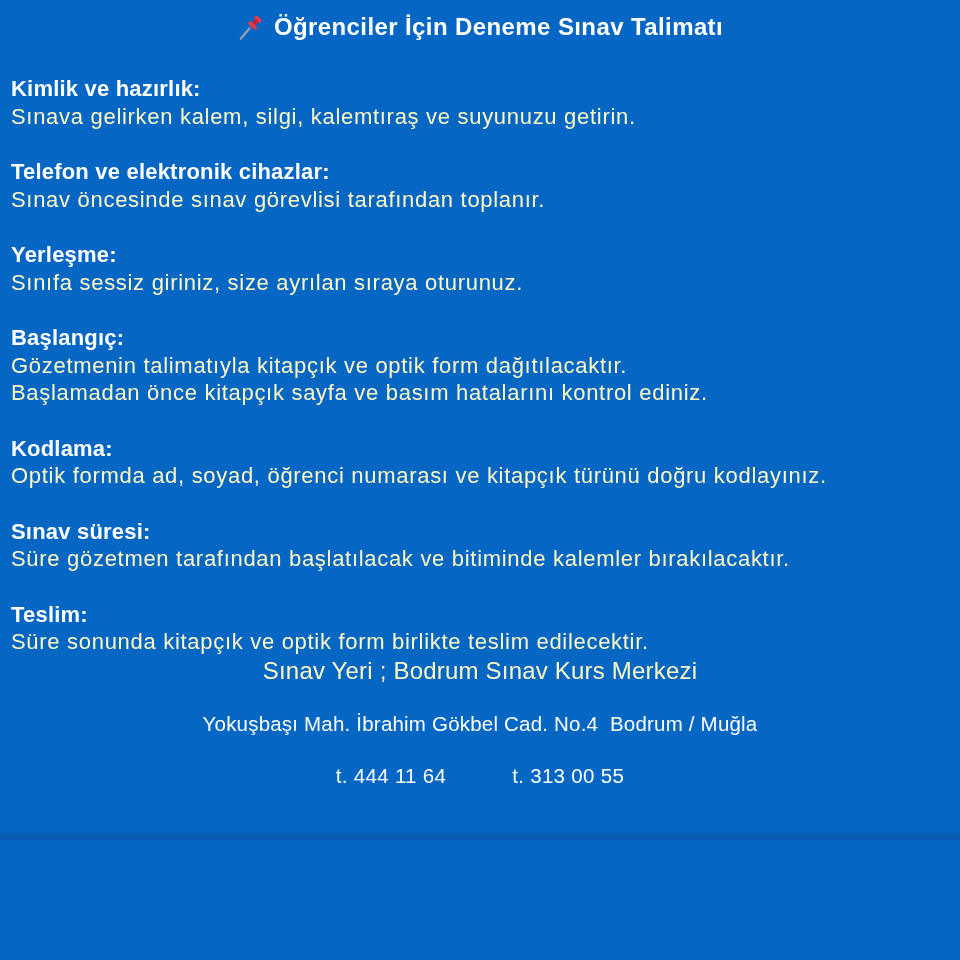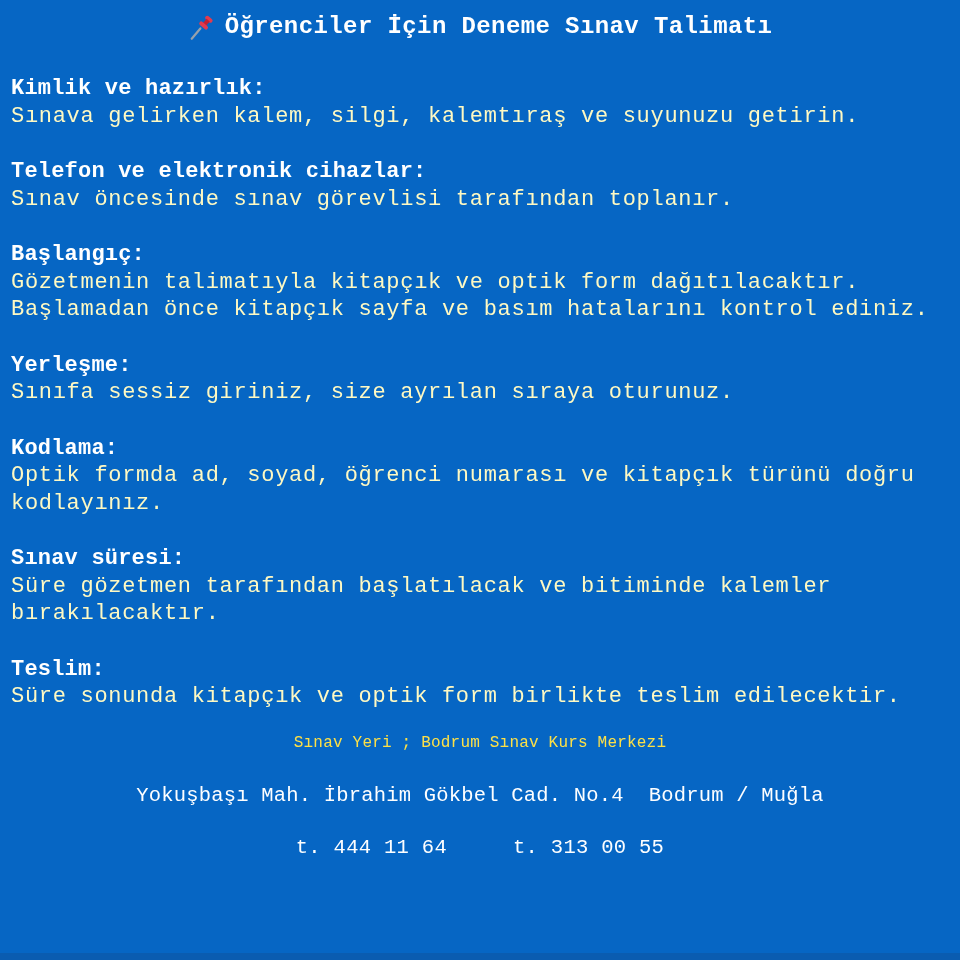--- a/index.html
+++ b/index.html
@@ -1,22 +1,22 @@
 <!DOCTYPE html>
 <html><head>
 <meta charset="utf-8">
 <style>
   html, body { margin: 0; padding: 0; }
   body { width: 960px; height: 960px; background: #0666C4; }
   .page {
     position: relative;
-    width: 960px; height: 960px;
+    width: 960px; height: 840px;
     background: #0666C4;
     color: #FFFFFF;
-    font-family: Liberation Mono, monospace;
+    font-family: Liberation Sans, sans-serif;
     overflow: hidden;
   }
   .title-row {
     padding-top: 12px;
     display: flex;
     justify-content: center;
     align-items: center;
     gap: 9px;
     font-size: 24px;
     font-weight: 700;
@@ -42,26 +42,25 @@
     color: #fef9c3;
   }
   .closing {
     margin-top: 28px;
     font-size: 22px;
     line-height: 27.5px;
     letter-spacing: 0.7px;
     color: #F2F6FB;
   }
   .venue {
-    margin-top: 17px;
     text-align: center;
-    font-size: 16px;
+    font-size: 24px;
     line-height: 30px;
     letter-spacing: 0.2px;
-    color: #fde047;
+    color: #fef9c3;
   }
   .address {
     margin-top: 25px;
     text-align: center;
     font-size: 20.5px;
     line-height: 25px;
     letter-spacing: 0.2px;
     white-space: pre-wrap;
     color: #FDFEFF;
   }
@@ -105,28 +104,28 @@
       <div class="h">Kimlik ve hazırlık:</div>
       <div class="b">Sınava gelirken kalem, silgi, kalemtıraş ve suyunuzu getirin.</div>
     </section>
 
     <section class="block">
       <div class="h">Telefon ve elektronik cihazlar:</div>
       <div class="b">Sınav öncesinde sınav görevlisi tarafından toplanır.</div>
     </section>
 
     <section class="block">
+      <div class="h">Yerleşme:</div>
+      <div class="b">Sınıfa sessiz giriniz, size ayrılan sıraya oturunuz.</div>
+    </section>
+
+    <section class="block">
       <div class="h">Başlangıç:</div>
       <div class="b">Gözetmenin talimatıyla kitapçık ve optik form dağıtılacaktır.</div>
       <div class="b">Başlamadan önce kitapçık sayfa ve basım hatalarını kontrol ediniz.</div>
-    </section>
-
-    <section class="block">
-      <div class="h">Yerleşme:</div>
-      <div class="b">Sınıfa sessiz giriniz, size ayrılan sıraya oturunuz.</div>
     </section>
 
     <section class="block">
       <div class="h">Kodlama:</div>
       <div class="b">Optik formda ad, soyad, öğrenci numarası ve kitapçık türünü doğru kodlayınız.</div>
     </section>
 
     <section class="block">
       <div class="h">Sınav süresi:</div>
       <div class="b">Süre gözetmen tarafından başlatılacak ve bitiminde kalemler bırakılacaktır.</div>

